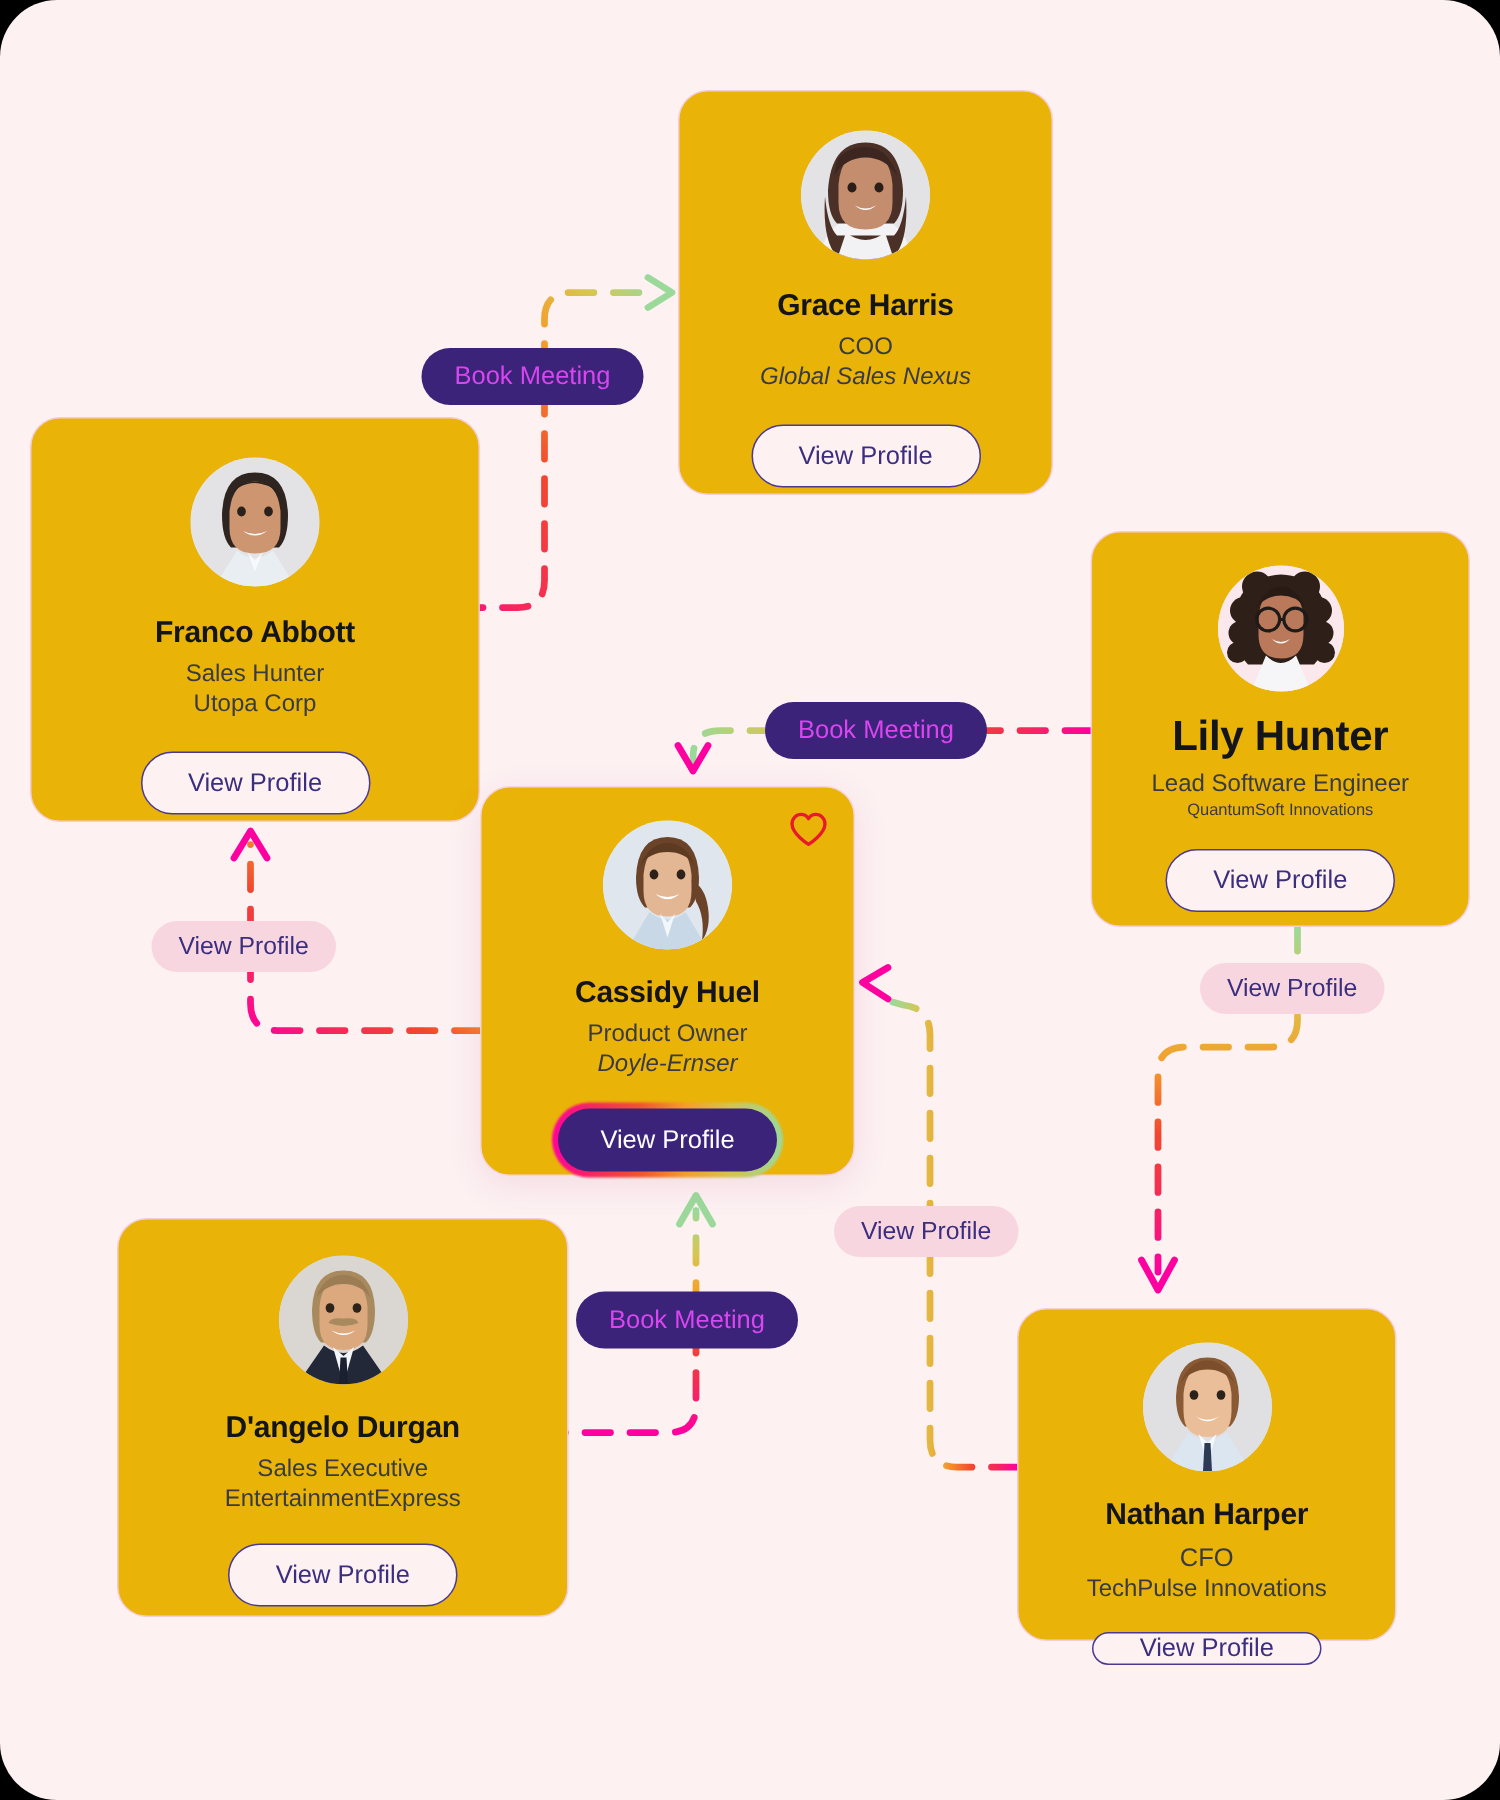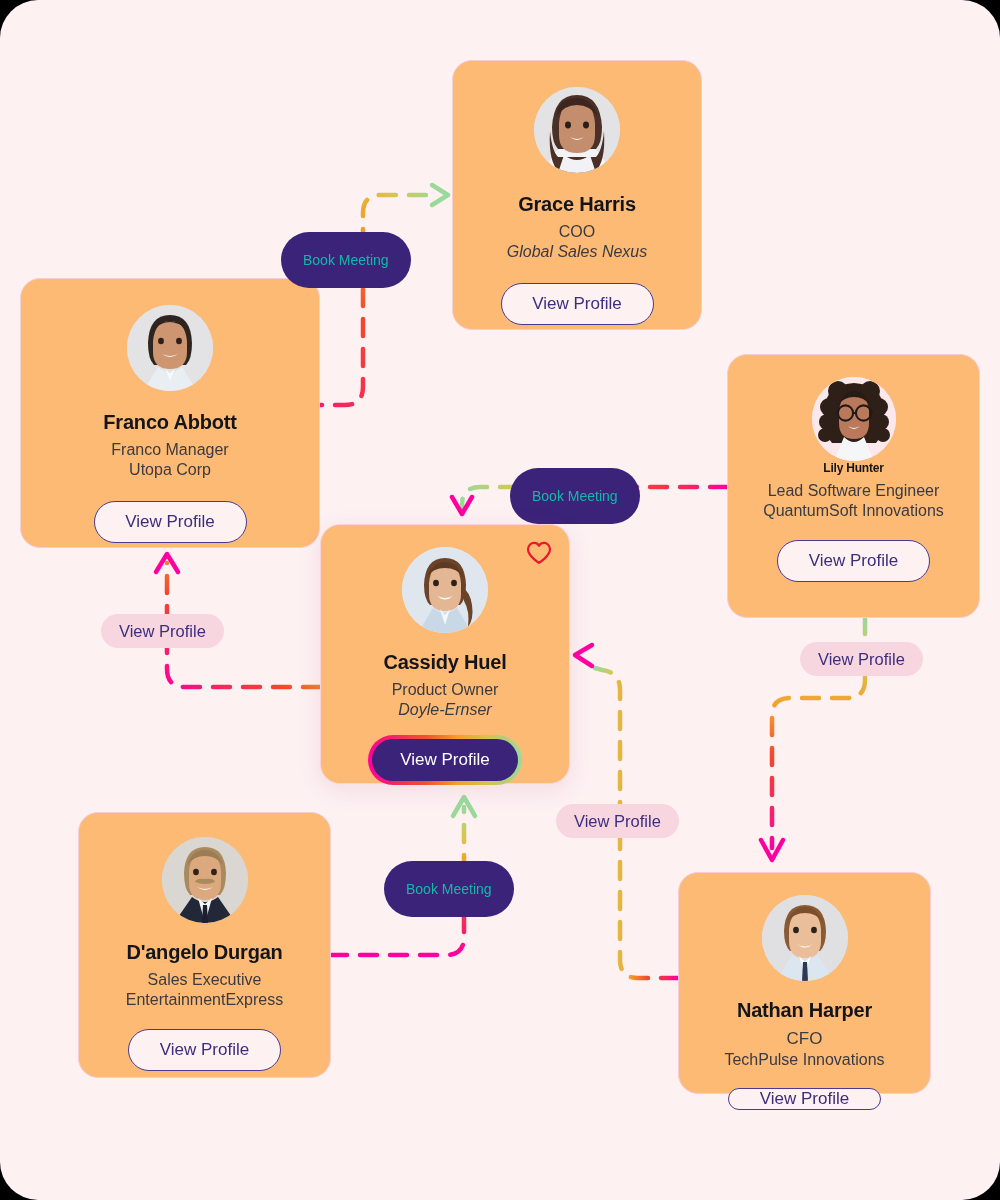--- a/index.html
+++ b/index.html
@@ -19,21 +19,21 @@
   }
   #edge-layer {
     position: absolute; inset: 0;
     width: 1000px; height: 1200px;
     pointer-events: none;
   }
 
   
   .card {
     position: absolute;
-    background: #fdba74;
+    background: #eab308;
     border: 1.5px solid #F6CCD5;
     border-radius: 20px;
     box-sizing: border-box;
     display: flex;
     flex-direction: column;
     align-items: center;
     z-index: 5;
   }
   .card.active {
     border-color: #F8D3DC;
@@ -102,23 +102,23 @@
     align-items: center;
     justify-content: center;
     border-radius: 999px;
     white-space: nowrap;
     box-sizing: border-box;
     z-index: 6;
     cursor: pointer;
   }
   .pill-meeting {
     background: #3B2379;
-    color: #14b8a6;
-    font-size: 14px;
-    height: 56px;
+    color: #d946ef;
+    font-size: 17px;
+    height: 38px;
     padding: 0 22px;
   }
   .pill-profile {
     background: #F8D6E0;
     color: #3B2E7E;
     font-size: 16.5px;
     height: 34px;
     padding: 0 18px;
   }
 </style>
@@ -256,21 +256,21 @@
         <path d="M26 36 Q28 16 43 16 Q58 16 60 36 L60 47 Q60 64 43 64 Q26 64 26 47Z" fill="#CE9571"></path>
         <path d="M24 29 Q30 16 43 16 Q56 16 62 29 Q58 22 52 19 Q46 17 43 17 Q31 17 24 29Z" fill="#2A211D"></path>
         <ellipse cx="34" cy="36" rx="2.9" ry="3.3" fill="#2B211C"></ellipse>
         <ellipse cx="52" cy="36" rx="2.9" ry="3.3" fill="#2B211C"></ellipse>
         <path d="M35 49 Q43 55 51 49 Q43 53 35 49Z" fill="#fff"></path>
         <path d="M31 62 Q43 72 55 62 L70 86 L16 86Z" fill="#E9EEF3"></path>
         <path d="M38 63 L43 76 L48 63 L43 69Z" fill="#F7FAFC"></path>
       </svg>
     </div>
     <div class="card-name" style="font-size:20px; margin-top:20px;">Franco Abbott</div>
-    <div class="card-role" style="font-size:16px; margin-top:6px;">Franco Manager</div>
+    <div class="card-role" style="font-size:16px; margin-top:6px;">Sales Hunter</div>
     <div class="card-company" style="font-size:16px;text-align:center;">Utopa Corp</div>
     <div class="btn" style="width:153px; height:42px; font-size:17px; margin-top:20px;">View Profile</div>
   </div>
 
   <div class="card" style="left:727px; top:354px; width:253px; height:264px; padding-top:22px;">
     <div class="avatar" style="width:84px;height:84px;background:#FAE8EC;">
       <svg viewBox="0 0 84 84">
         <rect width="84" height="84" fill="#FAE8EC"></rect>
         <path d="M12 40 Q10 8 42 6 Q74 8 72 40 Q72 58 64 66 L20 66 Q12 58 12 40Z" fill="#2E1F18"></path>
         <circle cx="17" cy="30" r="9" fill="#2E1F18"></circle>
@@ -285,23 +285,23 @@
         <circle cx="51.5" cy="36" r="7.6" fill="none" stroke="#1E1A18" stroke-width="2.1"></circle>
         <path d="M41 36 L44 36" stroke="#1E1A18" stroke-width="2.1"></path>
         <path d="M26 35 L25.5 33" stroke="#1E1A18" stroke-width="2.1"></path>
         <path d="M59 35 L59.5 33" stroke="#1E1A18" stroke-width="2.1"></path>
         <path d="M36 49 Q42 55 48 49 Q42 53 36 49Z" fill="#fff"></path>
         <path d="M32 60 Q42 70 52 60 L62 84 L22 84Z" fill="#F6F6F8"></path>
         <circle cx="13" cy="58" r="7" fill="#2E1F18"></circle>
           <circle cx="71" cy="58" r="7" fill="#2E1F18"></circle>
       </svg>
     </div>
-    <div class="card-name" style="font-size:12px; margin-top:0;">Lily Hunter</div>
+    <div class="card-name" style="font-size:28px; margin-top:14px;">Lily Hunter</div>
     <div class="card-role" style="font-size:16px; margin-top:6px;">Lead Software Engineer</div>
-    <div class="card-company" style="font-size:16px;">QuantumSoft Innovations</div>
+    <div class="card-company" style="font-size:11px;">QuantumSoft Innovations</div>
     <div class="btn" style="width:153px; height:42px; font-size:17px; margin-top:18px;">View Profile</div>
   </div>
 
   <div class="card active" style="left:320px; top:524px; width:250px; height:260px; padding-top:22px;">
     <div class="heart-icon">
       <svg viewBox="0 0 24 24">
         <path d="M12 20.5 C12 20.5 2.6 14.6 2.6 8.8 C2.6 5.6 5 3.4 7.8 3.4 C9.9 3.4 11.3 4.7 12 5.8 C12.7 4.7 14.1 3.4 16.2 3.4 C19 3.4 21.4 5.6 21.4 8.8 C21.4 14.6 12 20.5 12 20.5Z" fill="none" stroke="#E8192C" stroke-width="1.9" stroke-linejoin="round"></path>
       </svg>
     </div>
     <div class="avatar" style="width:86px;height:86px;background:#DCE4EC;">
@@ -317,21 +317,21 @@
         <path d="M31 61 Q43 71 55 61 L70 86 L16 86Z" fill="#C9D8E6"></path>
         <path d="M38 62 L43 78 L48 62 L43 68Z" fill="#F2F7FB"></path>
       </svg>
     </div>
     <div class="card-name" style="font-size:20px; margin-top:18px;text-align:right;">Cassidy Huel</div>
     <div class="card-role" style="font-size:16px; margin-top:6px;">Product Owner</div>
     <div class="card-company" style="font-size:16px;font-style:italic;">Doyle-Ernser</div>
     <div class="btn btn-active" style="width:146px; height:42px; font-size:17px; margin-top:18px;">View Profile</div>
   </div>
 
-  <div class="card" style="left:78px; top:812px; width:253px; height:266px; padding-top:24px;">
+  <div class="card" style="left:78px; top:812px; width:301px; height:266px; padding-top:24px;">
     <div class="avatar" style="width:86px;height:86px;background:#D8D5D0;">
       <svg viewBox="0 0 86 86">
         <rect width="86" height="86" fill="#DAD7D2"></rect>
         <path d="M22 36 Q23 10 43 10 Q63 10 64 36 Q64 52 58 58 L28 58 Q22 52 22 36Z" fill="#A98A5E"></path>
         <path d="M27 34 Q29 15 43 15 Q57 15 59 34 L59 46 Q59 63 43 63 Q27 63 27 46Z" fill="#DCA97F"></path>
         <path d="M25 28 Q30 13 43 13 Q56 13 61 28 Q54 19 43 19 Q32 19 25 28Z" fill="#9C7C52"></path>
         <ellipse cx="34" cy="35" rx="2.9" ry="3.2" fill="#2D231A"></ellipse>
         <ellipse cx="52" cy="35" rx="2.9" ry="3.2" fill="#2D231A"></ellipse>
         <path d="M33 45 Q43 49 53 45 Q52 41 43 42 Q34 41 33 45Z" fill="#A98A5E"></path>
         <path d="M35 50 Q43 56 51 50 Q43 54 35 50Z" fill="#fff"></path>

